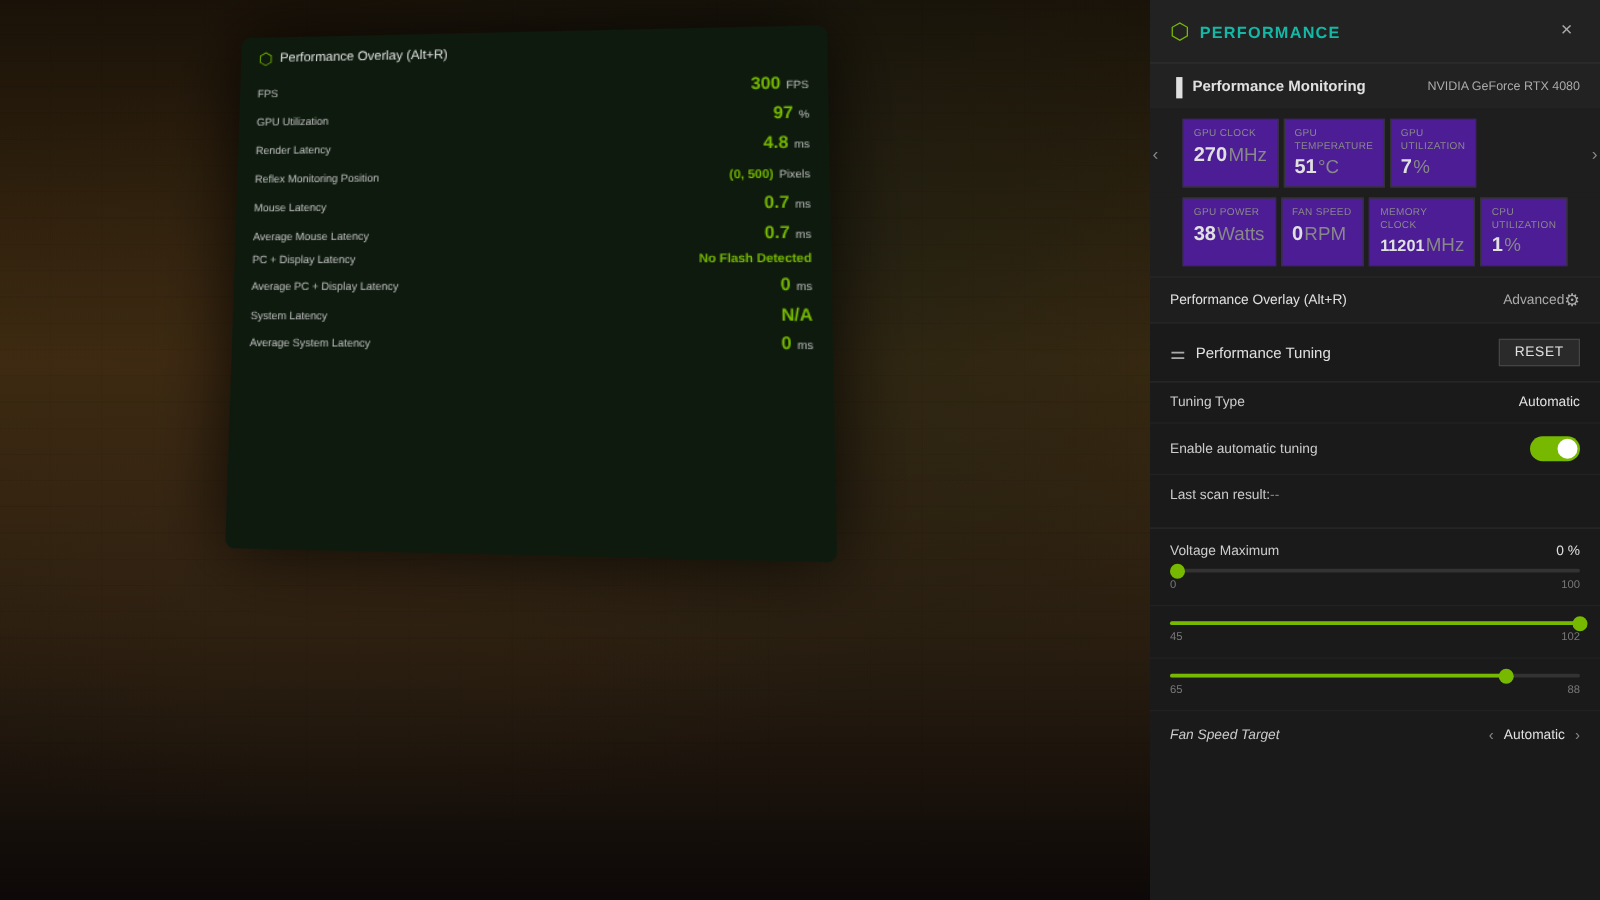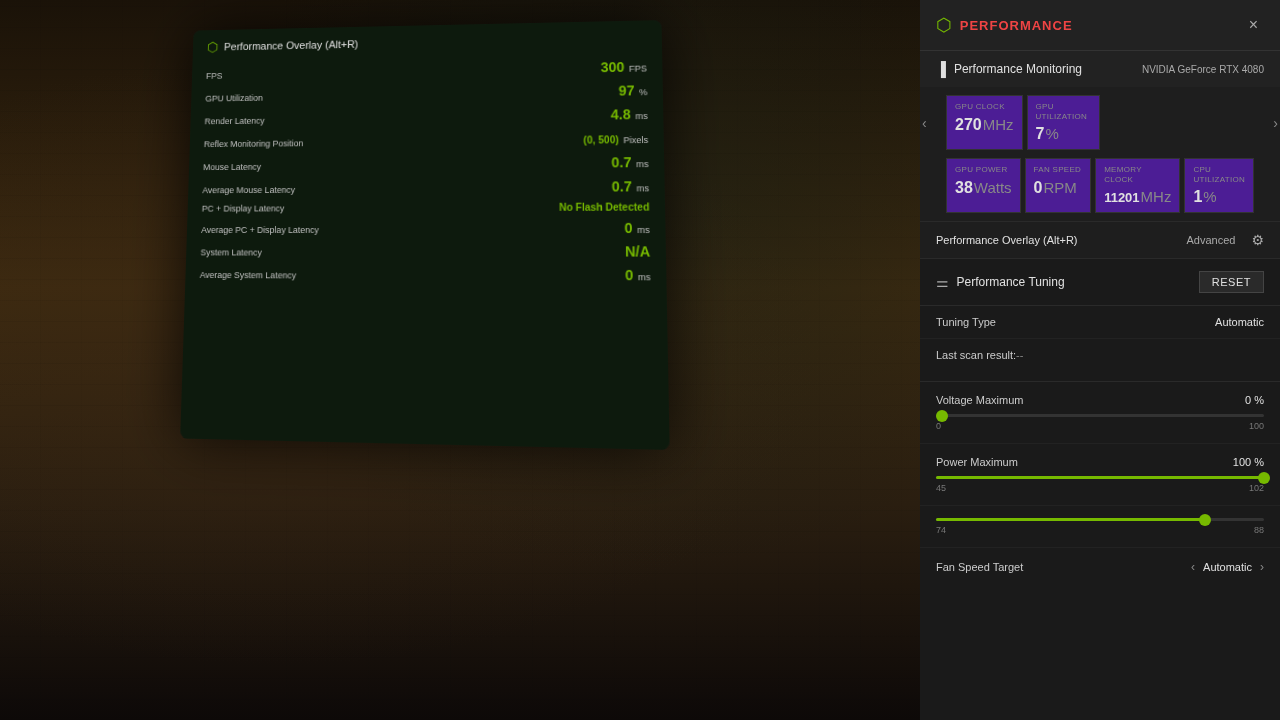--- a/index.html
+++ b/index.html
@@ -111,21 +111,21 @@
 
     .nvidia-logo {
       color: #76b900;
       font-size: 18px;
     }
 
     .panel-title {
       font-size: 13px;
       font-weight: 600;
       letter-spacing: 1px;
-      color: #ef4444;
+      color: #14b8a6;
     }
 
     .close-btn {
       background: none;
       border: none;
       color: #aaa;
       font-size: 16px;
       cursor: pointer;
       padding: 2px 6px;
     }
@@ -145,21 +145,21 @@
       gap: 8px;
     }
 
     .section-icon {
       color: #e0e0e0;
       font-size: 14px;
     }
 
     .section-title {
       font-size: 12px;
-      font-weight: 400;
+      font-weight: 700;
       color: #e0e0e0;
     }
 
     .section-subtitle {
       font-size: 10px;
       color: #aaa;
     }
 
     
     .stats-grid-container {
@@ -235,21 +235,21 @@
     }
 
     .overlay-label-text {
       font-size: 11px;
       color: #e0e0e0;
     }
 
     .overlay-controls {
       display: flex;
       align-items: center;
-      gap: 16px;
+      gap: 0;
     }
 
     .advanced-link {
       font-size: 11px;
       color: #aaa;
       cursor: pointer;
     }
 
     .gear-icon {
       color: #aaa;
@@ -420,20 +420,21 @@
     .fan-speed-row {
       display: flex;
       align-items: center;
       justify-content: space-between;
       padding: 12px 16px;
     }
 
     .fan-speed-label {
       font-size: 11px;
       color: #ccc;
+      font-style: italic;
     }
 
     .fan-speed-controls {
       display: flex;
       align-items: center;
       gap: 8px;
     }
 
     .fan-arrow {
       background: none;
@@ -587,20 +588,27 @@
     <button class="nav-arrow left">‹</button>
     <div class="stats-grid">
       <div class="stat-cell">
         <div class="stat-label">GPU CLOCK</div>
         <div class="stat-value-row">
           <span class="stat-value">270</span>
           <span class="stat-unit">MHz</span>
         </div>
       </div>
       <div class="stat-cell">
+        <div class="stat-label">GPU TEMPERATURE</div>
+        <div class="stat-value-row">
+          <span class="stat-value">51</span>
+          <span class="stat-unit">°C</span>
+        </div>
+      </div>
+      <div class="stat-cell">
         <div class="stat-label">GPU UTILIZATION</div>
         <div class="stat-value-row">
           <span class="stat-value">7</span>
           <span class="stat-unit">%</span>
         </div>
       </div>
     </div>
     <button class="nav-arrow right">›</button>
   </div>
 
@@ -653,20 +661,26 @@
         <span class="tuning-title">Performance Tuning</span>
       </div>
       <button class="reset-btn">RESET</button>
     </div>
 
     <div class="tuning-row">
       <span class="tuning-row-label">Tuning Type</span>
       <span class="tuning-row-value">Automatic</span>
     </div>
 
+    <div class="tuning-row">
+      <span class="tuning-row-label">Enable automatic tuning</span>
+      <div class="toggle-switch">
+        <div class="toggle-thumb"></div>
+      </div>
+    </div>
 
     <div class="last-scan-row">
       <span class="last-scan-label">Last scan result:</span>
       <span class="last-scan-value">--</span>
     </div>
 
     <div class="slider-section">
       <div class="slider-header">
         <span class="slider-label">Voltage Maximum</span>
         <span class="slider-value">0 %</span>
@@ -675,41 +689,37 @@
         <div class="slider-fill" style="width: 0%;"></div>
         <div class="slider-thumb" style="left: 0%;"></div>
       </div>
       <div class="slider-range-labels">
         <span class="slider-min">0</span>
         <span class="slider-max">100</span>
       </div>
     </div>
 
     <div class="slider-section">
-      <div class="slider-header">
-        <span class="slider-label">Power Maximum</span>
-        <span class="slider-value">100 %</span>
-      </div>
       <div class="slider-track">
         <div class="slider-fill" style="width: 100%;"></div>
         <div class="slider-thumb" style="left: calc(100% - 6px);"></div>
       </div>
       <div class="slider-range-labels">
         <span class="slider-min">45</span>
         <span class="slider-max">102</span>
       </div>
     </div>
 
     <div class="slider-section">
       <div class="slider-track">
         <div class="slider-fill" style="width: 82%;"></div>
         <div class="slider-thumb" style="left: calc(82% - 6px);"></div>
       </div>
       <div class="slider-range-labels">
-        <span class="slider-min">74</span>
+        <span class="slider-min">65</span>
         <span class="slider-max">88</span>
       </div>
     </div>
 
     <div class="fan-speed-row">
       <span class="fan-speed-label">Fan Speed Target</span>
       <div class="fan-speed-controls">
         <button class="fan-arrow">‹</button>
         <span class="fan-value">Automatic</span>
         <button class="fan-arrow">›</button>

